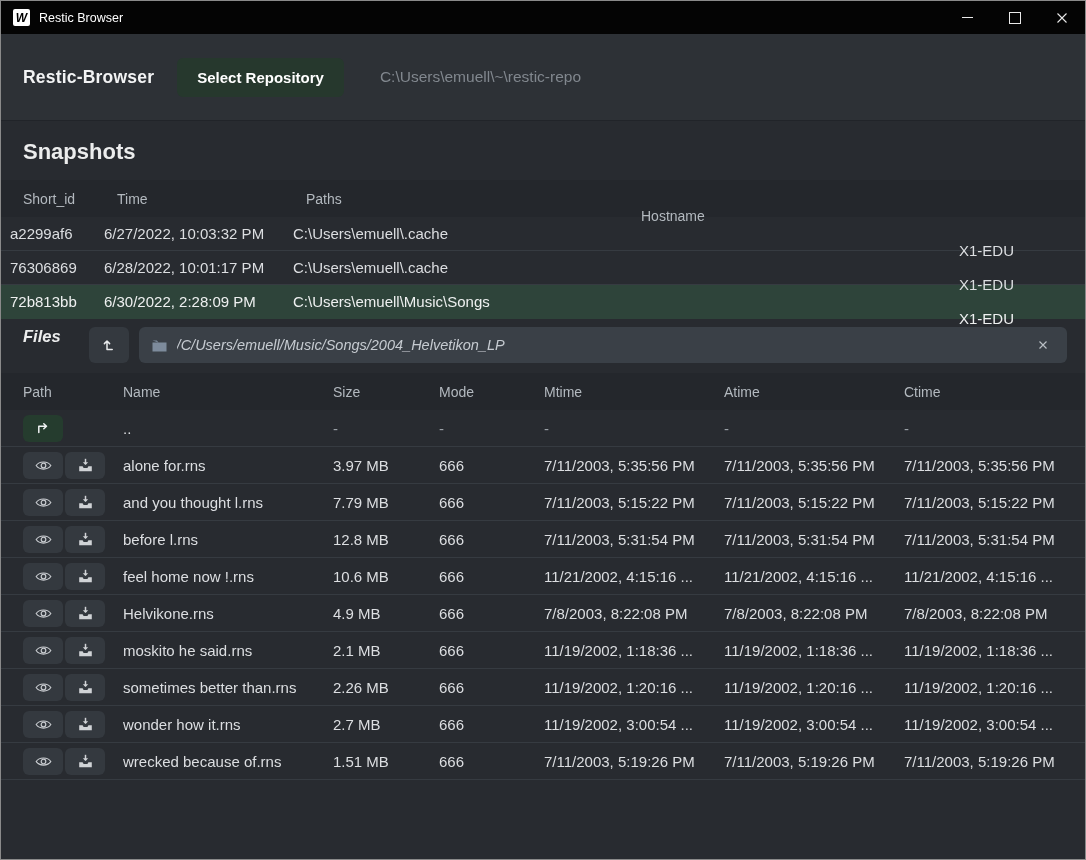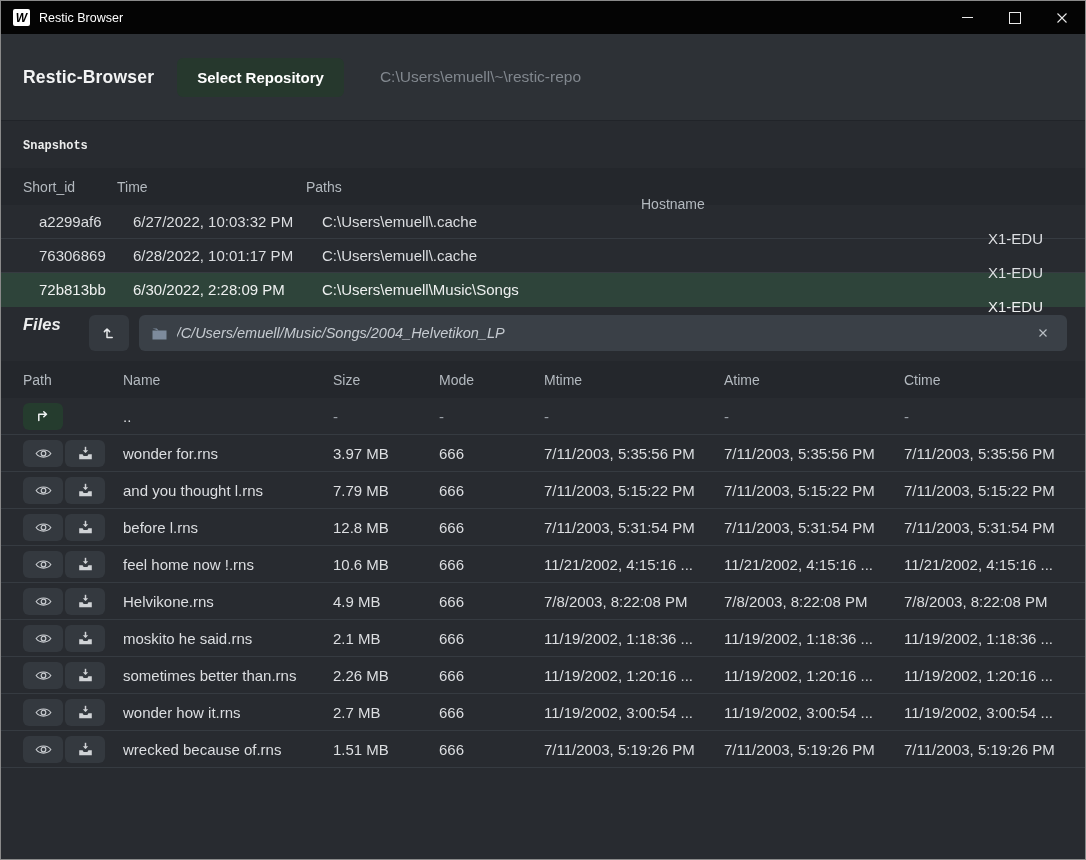--- a/index.html
+++ b/index.html
@@ -24,26 +24,26 @@
   
   .header{height:62px;background:#2d3136;display:flex;align-items:center;
     padding:12px 22px;flex:0 0 auto;border-bottom:1px solid #212429;}
   .app-name{font-size:17.5px;font-weight:700;letter-spacing:.2px;color:#f2f3f4;}
   .select-repo{margin-left:23px;background:#26382d;color:#ffffff;font-weight:700;
     font-size:15px;border:none;border-radius:6px;padding:0 20px;height:39px;
     font-family:"Liberation Sans",sans-serif;cursor:pointer;}
   .repo-path{margin-left:36px;color:#81878e;font-size:15.5px;}
   
   .content{flex:1;display:flex;flex-direction:column;background:#282b30;min-height:0;}
-  .section-heading{padding:18px 22px 15px;font-size:12px;font-weight:700;color:#eceded;font-family:Liberation Mono, monospace;}
+  .section-heading{padding:18px 22px 15px;font-size:22px;font-weight:700;color:#eceded;}
   .thead{background:#24272c;height:37px;display:flex;align-items:center;
     color:#b3b9bf;font-size:14px;padding-left:22px;}
   
   .srow{height:33px;display:flex;align-items:center;font-size:15px;color:#dcdee1;
-    border-bottom:1px solid #363b41;padding-left:38px;cursor:pointer;}
+    border-bottom:1px solid #363b41;padding-left:9px;cursor:pointer;}
   .srow.selected{background:#2e443a;border-bottom-color:#2e443a;color:#eef0f0;}
   .c-sid{width:94px;}
   .c-time{width:189px;}
   .c-paths{width:335px;}
   .c-tags{width:331px;}
   .c-host{flex:1;margin-top:34px;}
   
   .files-bar{display:flex;align-items:flex-start;padding:8px 18px 8px 22px;gap:4px;
     height:54px;box-sizing:border-box;font-style:italic;}
   .files-label{font-size:16.5px;font-weight:700;color:#eceded;margin-right:24px;}
@@ -195,21 +195,21 @@
             </svg>
           </button>
           <button class="icon-btn">
             <svg width="15" height="14" viewBox="0 0 15 14">
               <path d="M7.5 0.8 V6.2" stroke="#d0d3d6" stroke-width="1.5" fill="none"></path>
               <path d="M4.8 4.2 L7.5 7 L10.2 4.2 Z" fill="#d0d3d6"></path>
               <path d="M1.2 8.2 h3.4 l1 1.9 h3.8 l1-1.9 h3.4 V13.2 H1.2 Z" fill="#d0d3d6"></path>
             </svg>
           </button>
         </span>
-        <span class="f-name">wonder for.rns</span>
+        <span class="f-name">alone for.rns</span>
         <span class="f-size">3.97 MB</span>
         <span class="f-mode">666</span>
         <span class="f-mtime">7/11/2003, 5:35:56 PM</span>
         <span class="f-atime">7/11/2003, 5:35:56 PM</span>
         <span class="f-ctime">7/11/2003, 5:35:56 PM</span>
       </div>
 
       <div class="frow">
         <span class="f-path">
           <button class="icon-btn">

